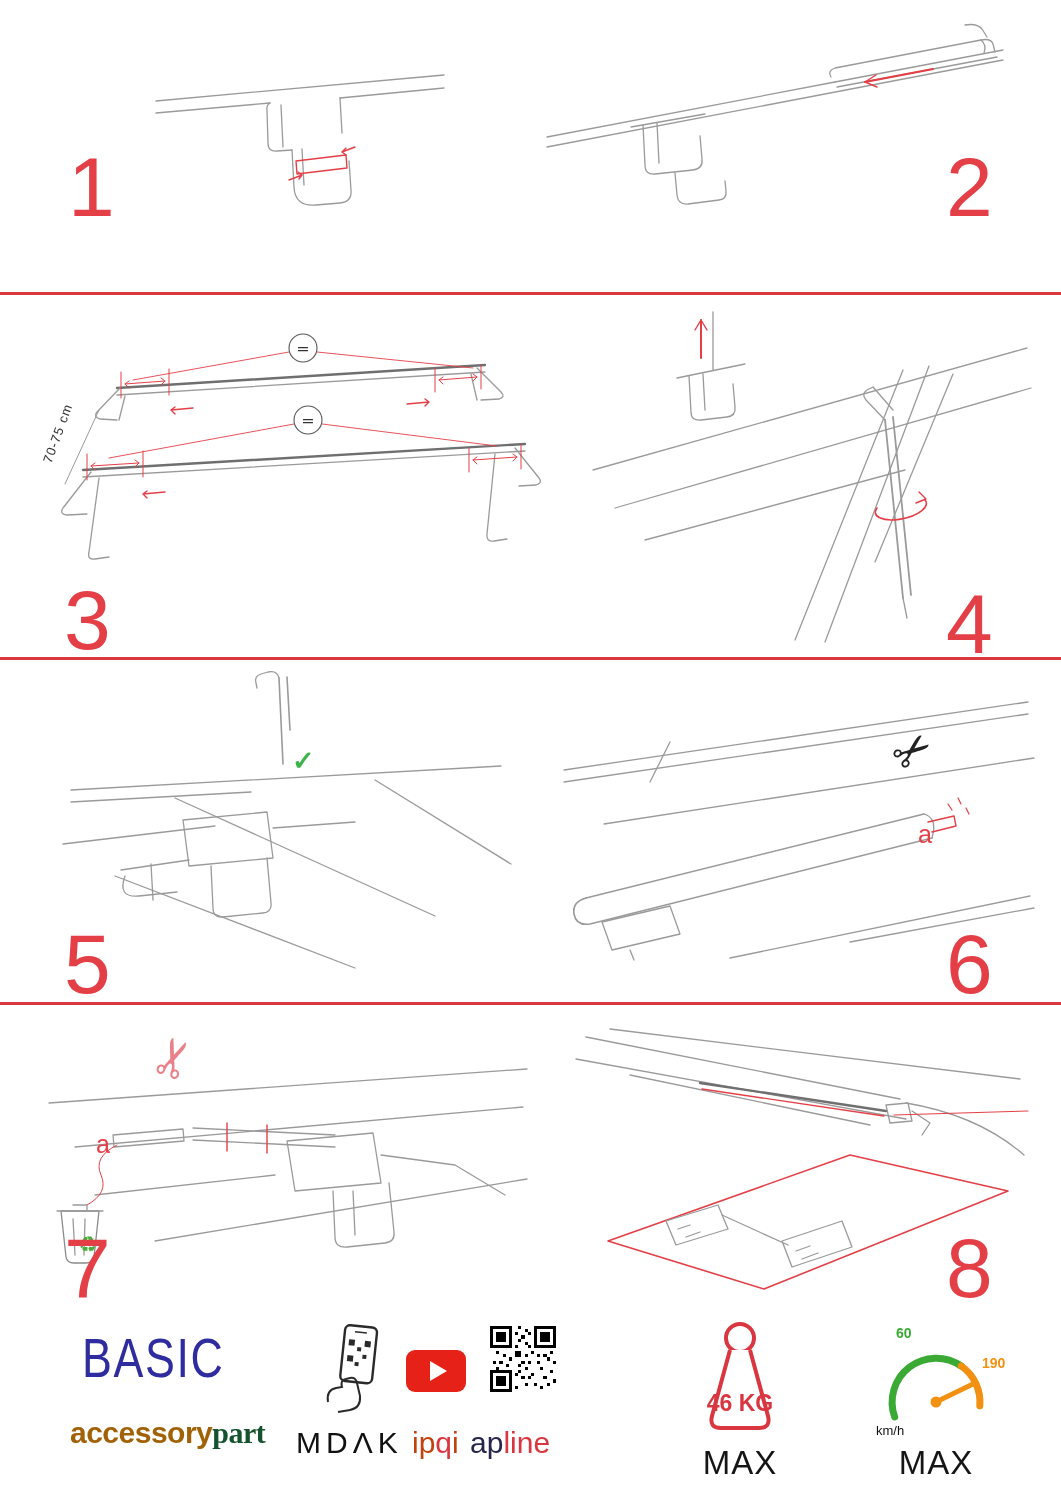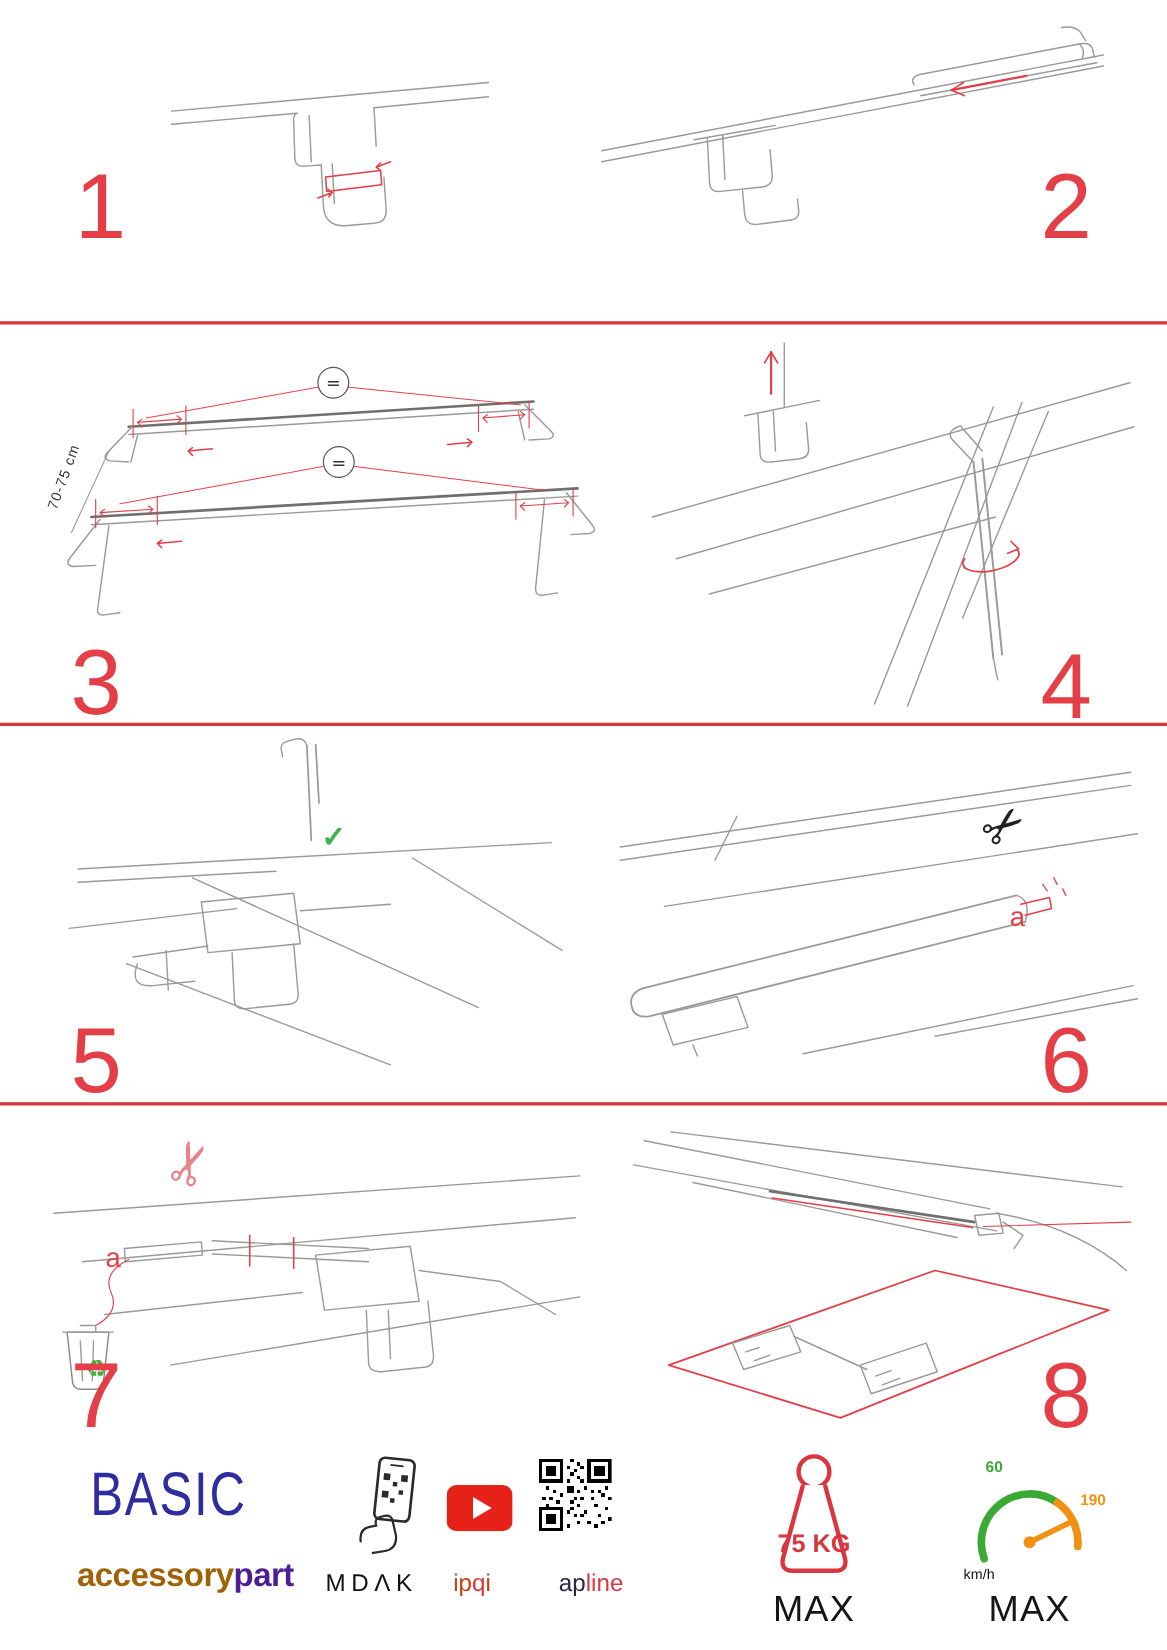--- a/index.html
+++ b/index.html
@@ -24,22 +24,22 @@
   .dim-label{
     position:absolute;font-size:13px;color:#333;white-space:nowrap;
     transform:rotate(-70deg);transform-origin:left top;letter-spacing:1px;
   }
   .brand-title{
     position:absolute;font-size:56px;line-height:1;font-weight:400;color:#2e2c9e;
     transform:scaleX(0.8);transform-origin:left top;letter-spacing:2px;
   }
   .brand-sub{position:absolute;font-size:30px;line-height:1;font-weight:700;letter-spacing:-0.5px;}
   .brand-sub .dark{color:#a16207;}
-  .brand-sub .red{color:#4c1d95;}
-  .logo-word{position:absolute;font-size:22px;line-height:1;color:#111;}
+  .brand-sub .red{color:#14532d;font-family:Liberation Serif, serif;}
+  .logo-word{position:absolute;font-size:30px;line-height:1;color:#111;}
   .logo-word .grey{color:#c2410c;}
   .logo-word .red{color:#d93640;}
   .logo-word .dark{color:#26264a;}
   .weight-value{position:absolute;color:#d93640;font-weight:700;font-size:23px;text-align:center;line-height:1;}
   .max-label{position:absolute;color:#151515;font-size:33px;line-height:1;text-align:center;letter-spacing:1px;}
   .speed-num{position:absolute;font-size:14px;font-weight:700;line-height:1;}
   .speed-unit{position:absolute;color:#111;font-size:13px;line-height:1;text-align:left;}
 </style>
 </head>
 <body>
@@ -294,29 +294,29 @@
       <rect x="24" y="45" width="3" height="3" fill="#000"></rect>
       <rect x="30" y="48" width="3" height="3" fill="#000"></rect>
     <rect x="39" y="45" width="3" height="3" fill="#000"></rect>
       <rect x="27" y="42" width="3" height="3" fill="#000"></rect>
       <rect x="24" y="57" width="3" height="3" fill="#000"></rect>
     <rect x="33" y="54" width="3" height="3" fill="#000"></rect>
       <rect x="36" y="48" width="3" height="3" fill="#000"></rect>
       <rect x="60" y="33" width="3" height="3" fill="#000"></rect>
     <rect x="60" y="51" width="3" height="3" fill="#000"></rect>
   </svg>
-  <div class="logo-word" style="left:508px;top:1428px">
+  <div class="logo-word" style="left:470px;top:1428px">
     <span class="dark">ap</span><span class="red">line</span>
   </div>
 
   <svg class="abs" style="left:688px;top:1318px;width:104px;height:124px" viewBox="0 0 104 124">
     <circle cx="52" cy="20" r="14" fill="none" stroke="#d93640" stroke-width="4"></circle>
     <path d="M42 32 L24 98 Q21 110 33 110 L71 110 Q83 110 80 98 L62 32" fill="#fff" stroke="#d93640" stroke-width="4" stroke-linejoin="round"></path>
   </svg>
-  <div class="weight-value" style="left:688px;top:1392px;width:104px">75 KG</div>
+  <div class="weight-value" style="left:688px;top:1392px;width:104px">46 KG</div>
   <div class="max-label" style="left:688px;top:1446px;width:104px">MAX</div>
 
   <svg class="abs" style="left:876px;top:1322px;width:120px;height:100px" viewBox="0 0 120 100">
     <path d="M18.7 95 A44 44 0 0 1 85.2 44" stroke="#3aaa35" stroke-width="7" fill="none" stroke-linecap="round"></path>
     <path d="M85.2 44 A44 44 0 0 1 103.8 83.8" stroke="#f29111" stroke-width="7" fill="none" stroke-linecap="round"></path>
     <line x1="60" y1="80" x2="99" y2="61" stroke="#f29111" stroke-width="5" stroke-linecap="round"></line>
     <circle cx="60" cy="80" r="5.5" fill="#f29111"></circle>
   </svg>
   <div class="speed-num" style="left:896px;top:1326px;color:#3aaa35">60</div>
   <div class="speed-num" style="left:982px;top:1356px;color:#f29111">190</div>

